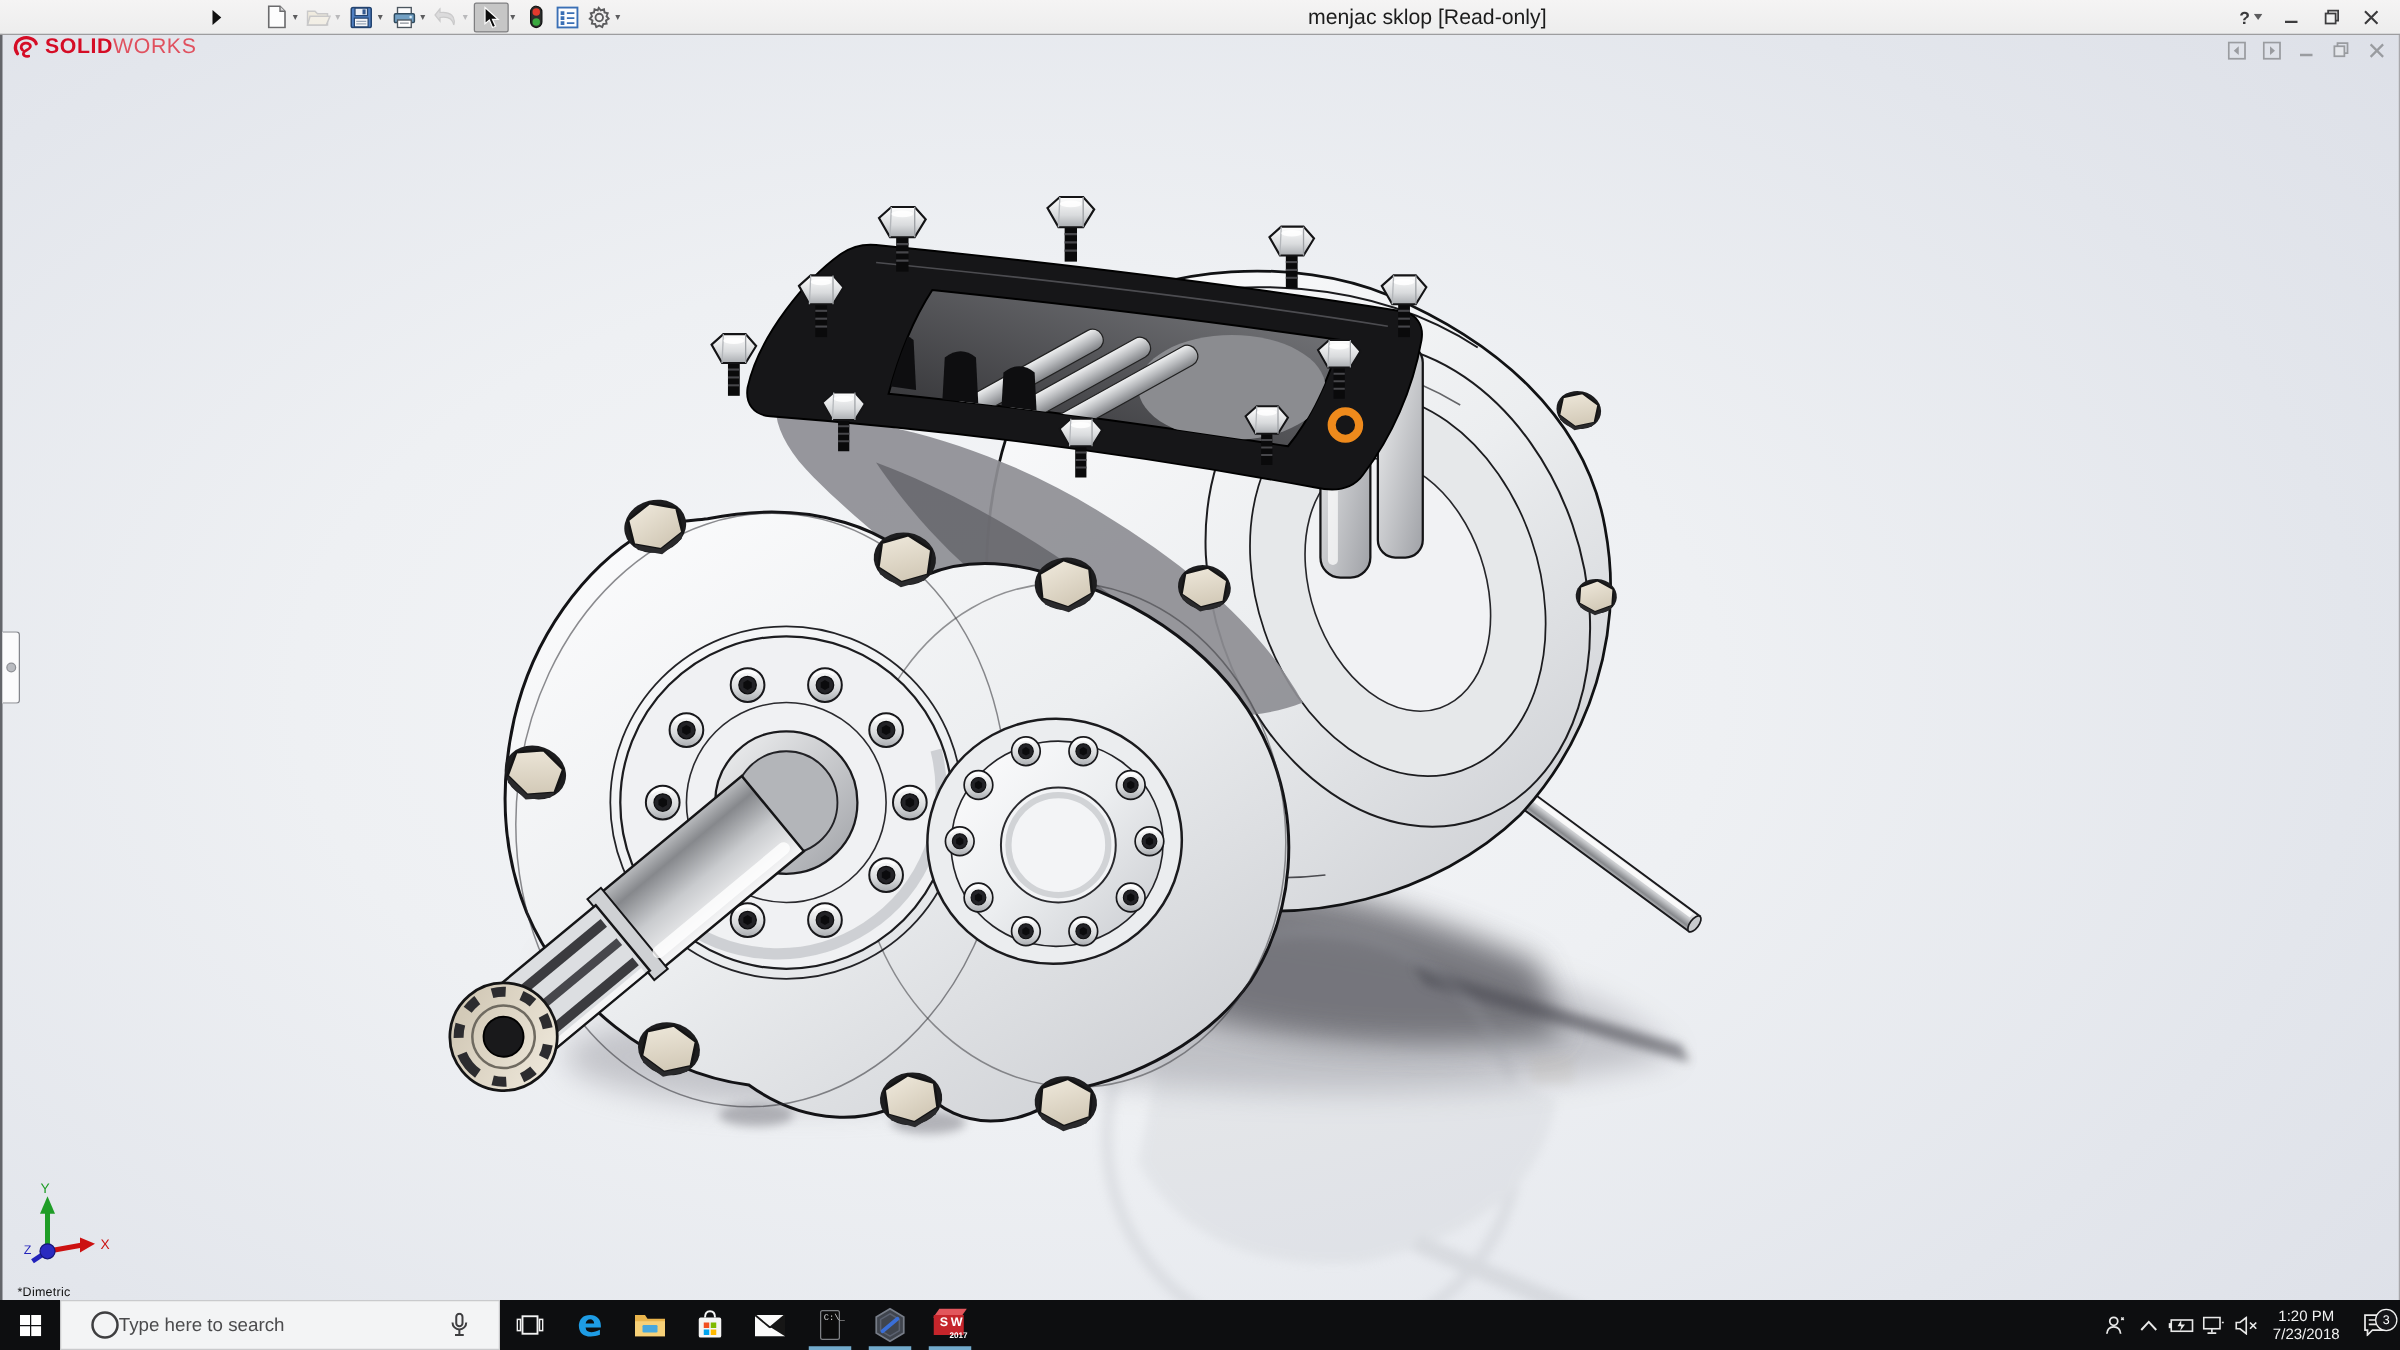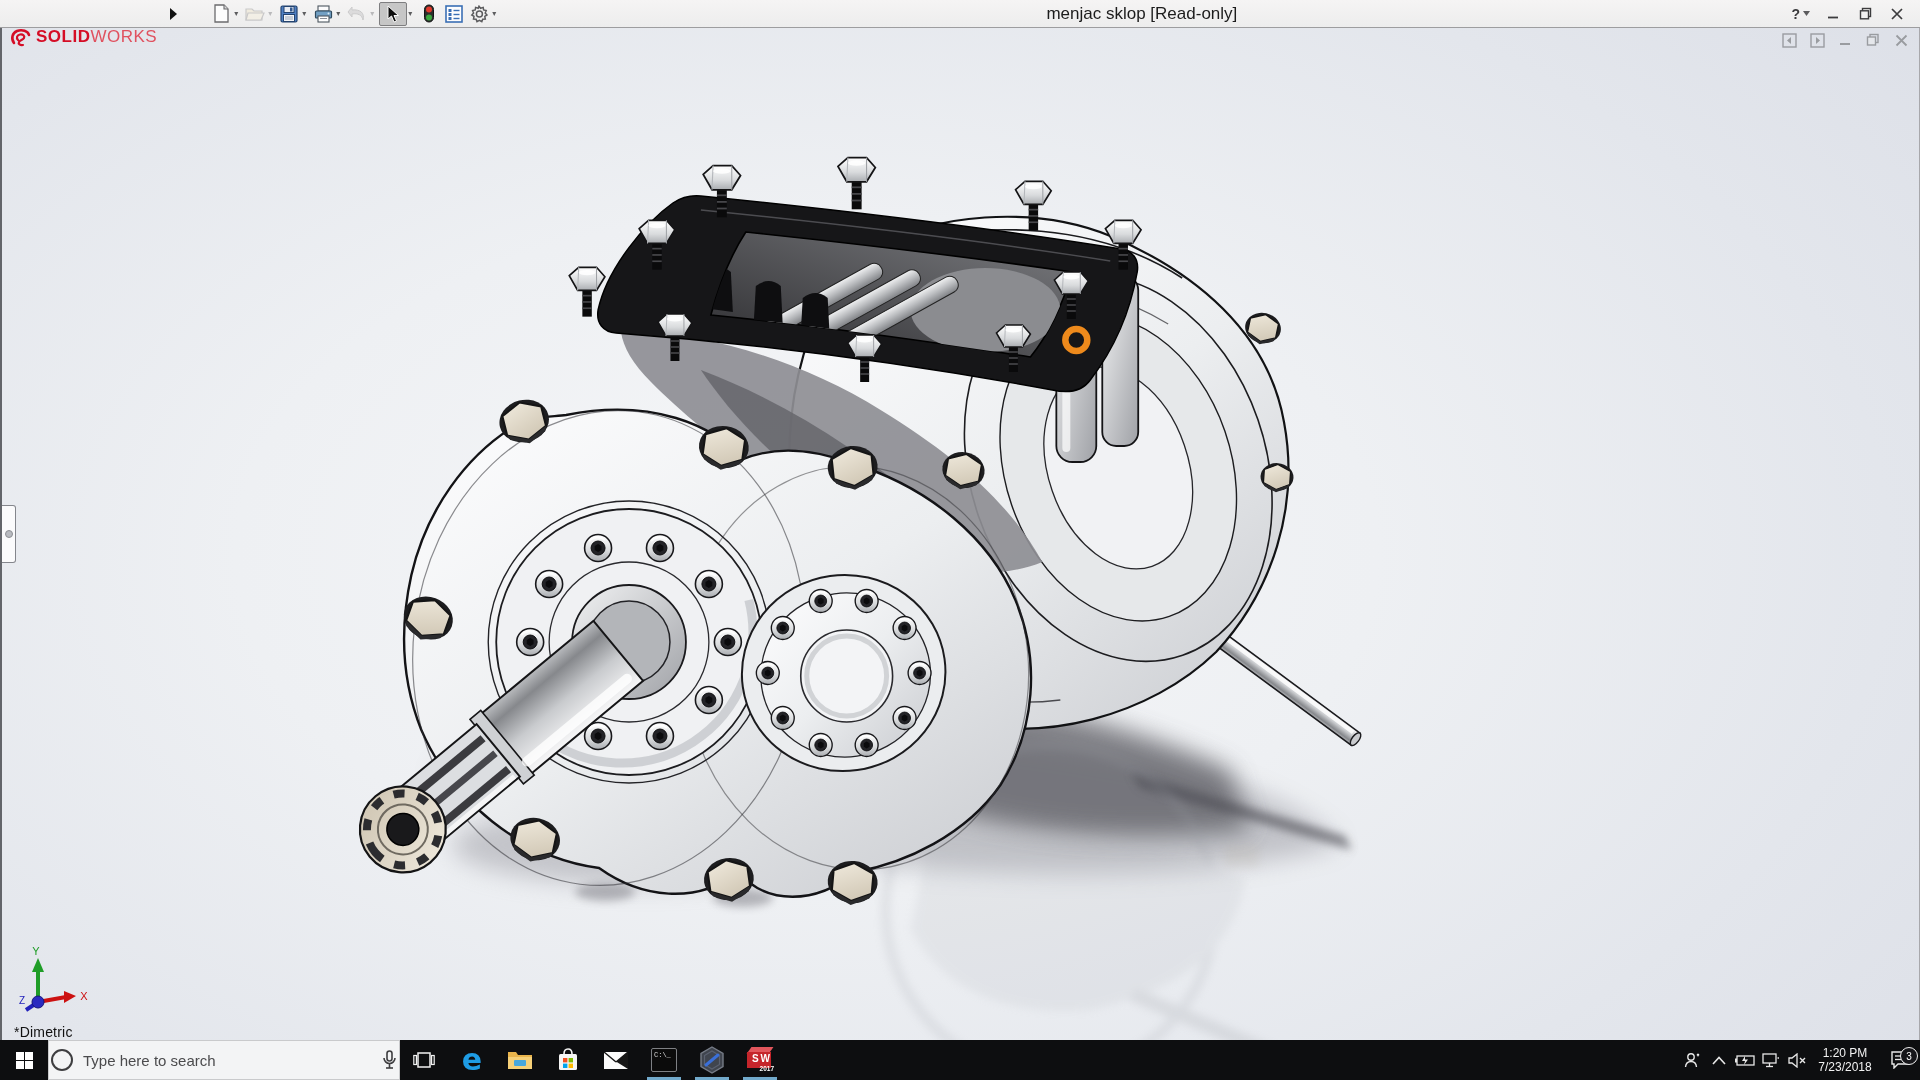--- a/index.html
+++ b/index.html
@@ -30,44 +30,44 @@
   
   .viewport{position:absolute;top:27px;left:0;right:0;bottom:40px;
     background:radial-gradient(ellipse 1500px 900px at 42% 52%, #f5f6f8 0%, #eef0f3 38%, #e3e6ec 72%, #dcdfe7 100%);
     border-left:2px solid #63656a;border-right:1px solid #a8a8ac;z-index:5;}
   .doc-controls{position:absolute;top:5px;right:10px;display:flex;align-items:center;gap:12px;opacity:.85;}
   .dc{width:16px;height:16px;display:flex;align-items:center;justify-content:center;}
   .splitter-tab{position:absolute;left:0;top:478px;width:13px;height:56px;background:#fbfbfc;
     border:1px solid #84868c;border-left:none;border-radius:0 3px 3px 0;}
   .splitter-tab .dot{position:absolute;left:3px;top:24px;width:6px;height:6px;border-radius:50%;
     background:#b9bbc0;border:1px solid #8e9095;}
-  .orientation{position:absolute;left:12px;bottom:0px;font-size:14px;color:#111;letter-spacing:.2px;}
+  .orientation{position:absolute;left:12px;bottom:0px;font-size:10px;color:#111;letter-spacing:.2px;}
   .triad{position:absolute;left:12px;bottom:22px;}
   .model-svg{position:absolute;inset:0;width:100%;height:100%;}
 
   
   .taskbar{position:absolute;left:0;right:0;bottom:0;height:40px;background:#0d0e10;
     display:flex;align-items:stretch;z-index:40;color:#eee;}
   .tk-start{width:48px;display:flex;align-items:center;justify-content:center;}
   .tk-search{width:352px;background:#f3f4f5;border:1px solid #c9cacc;display:flex;align-items:center;
-    color:#4b4b4d;font-size:15px;gap:10px;padding:0 2px;box-sizing:border-box;}
+    color:#4b4b4d;font-size:15px;padding:0 24px;box-sizing:border-box;}
   .tk-search .ring{width:18px;height:18px;border:2.5px solid #3e3e40;border-radius:50%;flex:none;}
   .tk-search .ph{flex:1;white-space:nowrap;}
   .tk-icon{width:48px;display:flex;align-items:center;justify-content:center;position:relative;}
   .tk-icon .runbar{position:absolute;bottom:0;left:7px;right:7px;height:3px;background:#72aacc;}
   .tk-spacer{flex:1}
   .tray{display:flex;align-items:center;gap:0;}
   .tray .ti{width:26px;height:40px;display:flex;align-items:center;justify-content:center;}
   .clock{width:66px;text-align:center;font-size:12px;line-height:14px;color:#f2f2f2;padding:0 2px;}
   .tk-action{width:40px;position:relative;display:flex;align-items:center;justify-content:center;}
   .badge{position:absolute;right:2px;bottom:4px;width:16px;height:16px;border-radius:50%;
     background:#16161a;border:1.5px solid #f0f0f0;color:#fff;font-size:10px;display:flex;
     align-items:center;justify-content:center;}
   .edge-e{font-size:30px;font-weight:bold;color:#1e9ce5;line-height:28px;font-family:"DejaVu Sans",sans-serif;}
-  .cmdbox{width:26px;height:24px;background:#0b0b0b;border:1px solid #7e8084;border-radius:2px;
+  .cmdbox{width:16px;height:24px;background:#0b0b0b;border:1px solid #7e8084;border-radius:2px;
     color:#dcdcdc;font-size:7px;font-family:"Liberation Mono",monospace;display:flex;align-items:flex-start;padding:2px 0 0 2px;box-sizing:border-box;}
   .swcube{position:relative;width:28px;height:28px;}
   .swcube .t{position:absolute;top:1px;left:3px;width:22px;height:7px;background:#e2565c;transform:skewX(-35deg);}
   .swcube .f{position:absolute;top:6px;left:1px;width:24px;height:16px;background:#c5252b;}
   .swcube .sw{position:absolute;top:7px;left:0;width:26px;text-align:right;color:#fff;font-weight:bold;font-size:10px;letter-spacing:2px;}
   .swcube .yr{position:absolute;top:19px;left:0;width:28px;text-align:right;color:#fff;font-size:6.5px;font-weight:bold;}
 </style>
 </head>
 <body>
 

